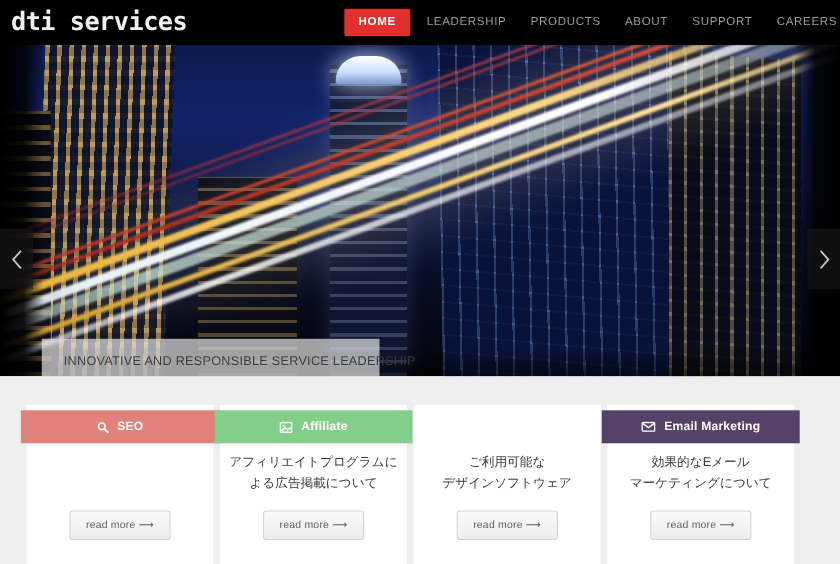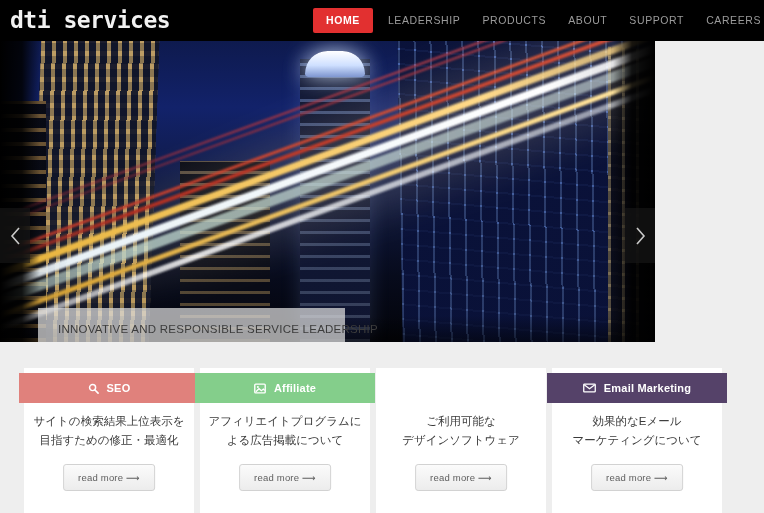--- a/index.html
+++ b/index.html
@@ -46,21 +46,21 @@
     background:#e23030;
     color:#ffffff;
     font-weight:bold;
     padding:7px 13px;
     border-radius:2px;
     margin-right:4px;
   }
 
   
   .hero {
-    position:absolute; top:41px; left:0; width:655px; height:301px;
+    position:absolute; top:41px; left:0; width:764px; height:301px;
     background:#05070e;
     overflow:hidden;
   }
   .hero-img {
     position:absolute; inset:0;
     background:#0a1030;
   }
   
   .sky {
     position:absolute; left:0; top:0; width:764px; height:301px;
@@ -294,24 +294,20 @@
     <div class="card c1">
       <div class="card-head" style="background:#e0817c">
         <span class="hicon">
           <svg width="11" height="11" viewBox="0 0 12 12">
               <circle cx="5" cy="5" r="3.3" fill="none" stroke="#fff" stroke-width="1.6"></circle>
               <line x1="7.6" y1="7.6" x2="11" y2="11" stroke="#fff" stroke-width="1.8" stroke-linecap="round"></line>
             </svg>
         </span>
         <span>SEO</span>
       </div>
-      <div class="card-body">
-        <span class="l">サイトの検索結果上位表示を</span>
-        <span class="l">目指すための修正・最適化</span>
-      </div>
       <div class="read-more">read more ⟶</div>
     </div>
 
     <div class="card c2">
       <div class="card-head" style="background:#84ce8b">
         <span class="hicon">
           <svg width="12" height="11" viewBox="0 0 13 12">
               <rect x="0.8" y="1.2" width="11.4" height="9.6" rx="1" fill="none" stroke="#fff" stroke-width="1.5"></rect>
               <circle cx="4.2" cy="4.4" r="1.1" fill="#fff"></circle>
               <polyline points="2,9.6 5.4,6.2 8,8.4 10.2,6.6 11.6,8.2" fill="none" stroke="#fff" stroke-width="1.4"></polyline>

